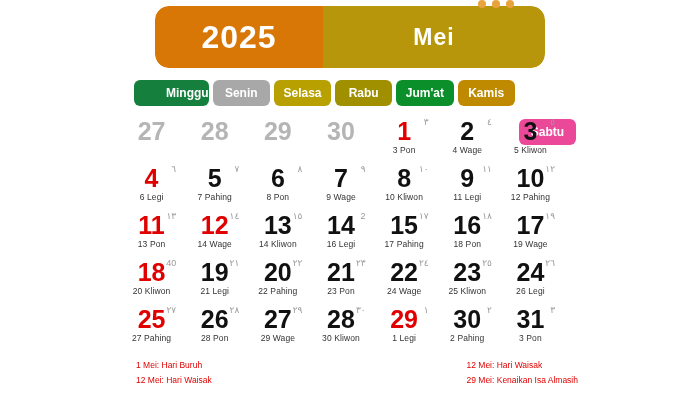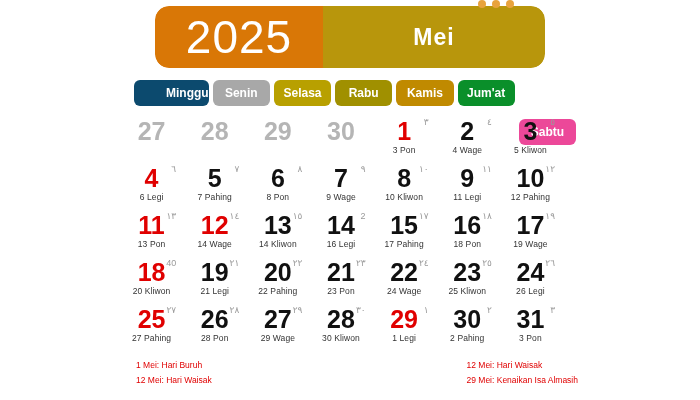--- a/index.html
+++ b/index.html
@@ -28,22 +28,22 @@
   .header .year-box {
     width: 168px;
     background: #d97706;
     display: flex;
     align-items: center;
     justify-content: center;
     border-radius: 14px 0 0 14px;
   }
   .header .year-box .year {
     color: #ffffff;
-    font-size: 46px;
-    font-weight: normal;
+    font-size: 32px;
+    font-weight: bold;
     letter-spacing: 1px;
     line-height: 1;
   }
   .header .month-box {
     flex: 1;
     background: #b8960c;
     display: flex;
     align-items: center;
     justify-content: center;
     border-radius: 0 14px 14px 0;
@@ -160,26 +160,26 @@
     </div>
   </div>
 
   <div class="dots">
     <span style="background: rgb(232, 163, 61);"></span>
     <span style="background: rgb(232, 163, 61);"></span>
     <span style="background: rgb(232, 163, 61);"></span>
   </div>
 
   <div class="daynames" id="daynames">
-      <div class="dayname" style="background: #0c4a6e; padding-left: 32px;">Minggu</div>
+      <div class="dayname" style="background: #15803d; padding-left: 32px;">Minggu</div>
       <div class="dayname" style="background: rgb(168, 168, 168);">Senin</div>
       <div class="dayname" style="background: rgb(184, 160, 0);">Selasa</div>
       <div class="dayname" style="background: rgb(160, 144, 0);">Rabu</div>
+      <div class="dayname" style="background: rgb(10, 143, 42);">Jum'at</div>
       <div class="dayname" style="background: rgb(192, 138, 0);">Kamis</div>
-      <div class="dayname" style="background: rgb(10, 143, 42);">Jum'at</div>
       <div class="dayname" style="background: #ec4899; margin-top: 39px;">Sabtu</div>
     </div>
 
   <div class="grid" id="grid">
       <div class="cell muted">
         <div class="hijri"></div>
         <div class="num">27</div>
         <div class="pasaran"></div>
       </div>
       <div class="cell muted">

